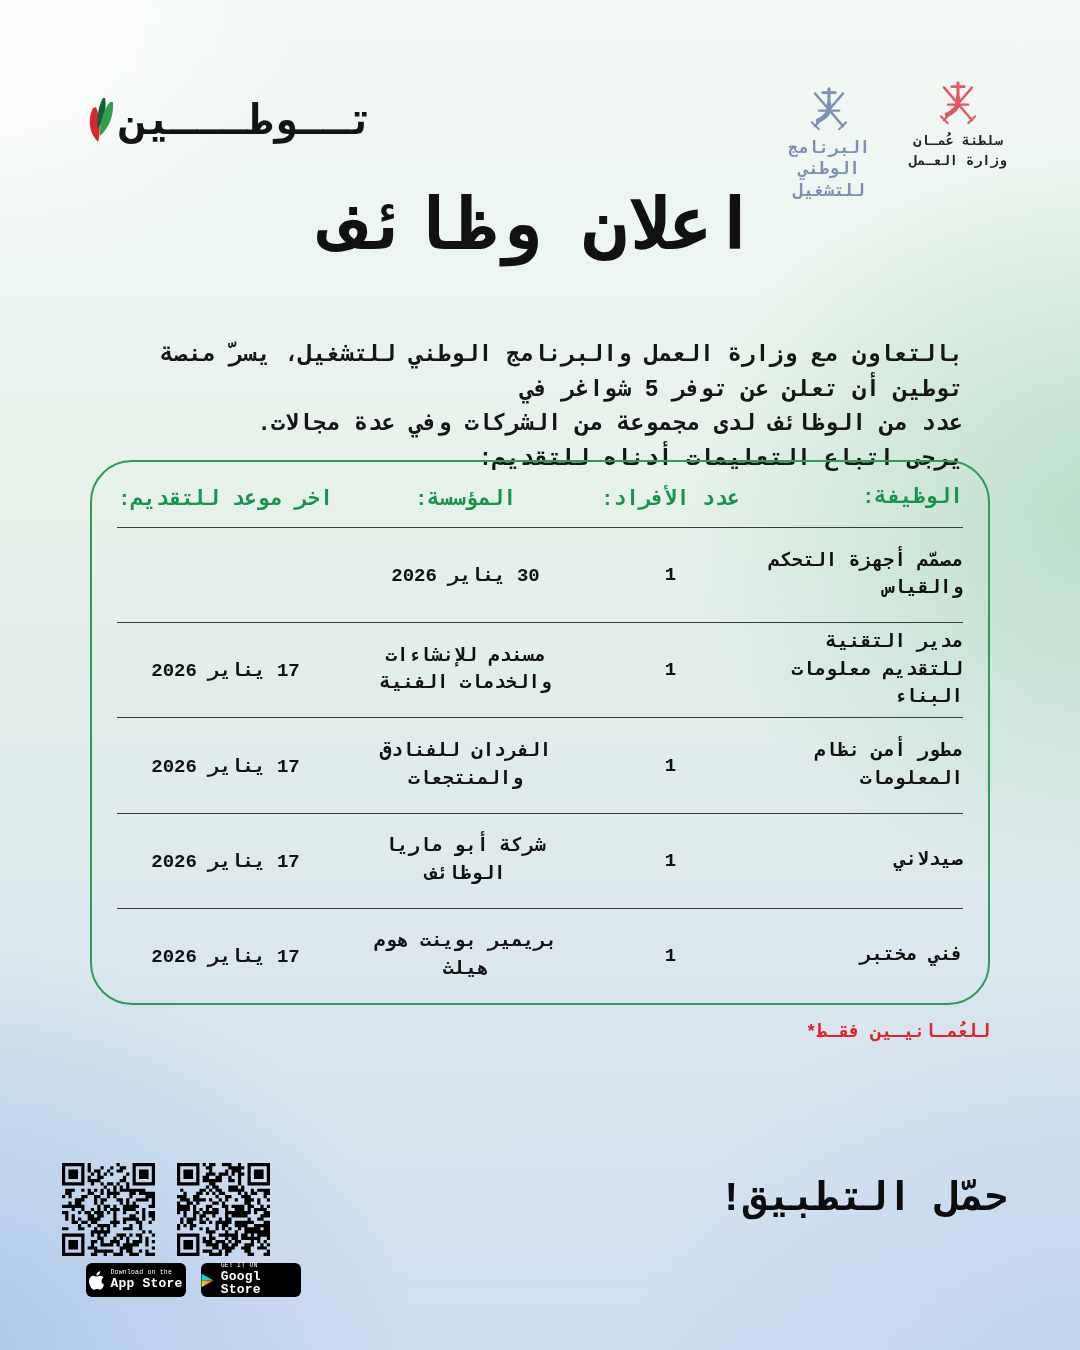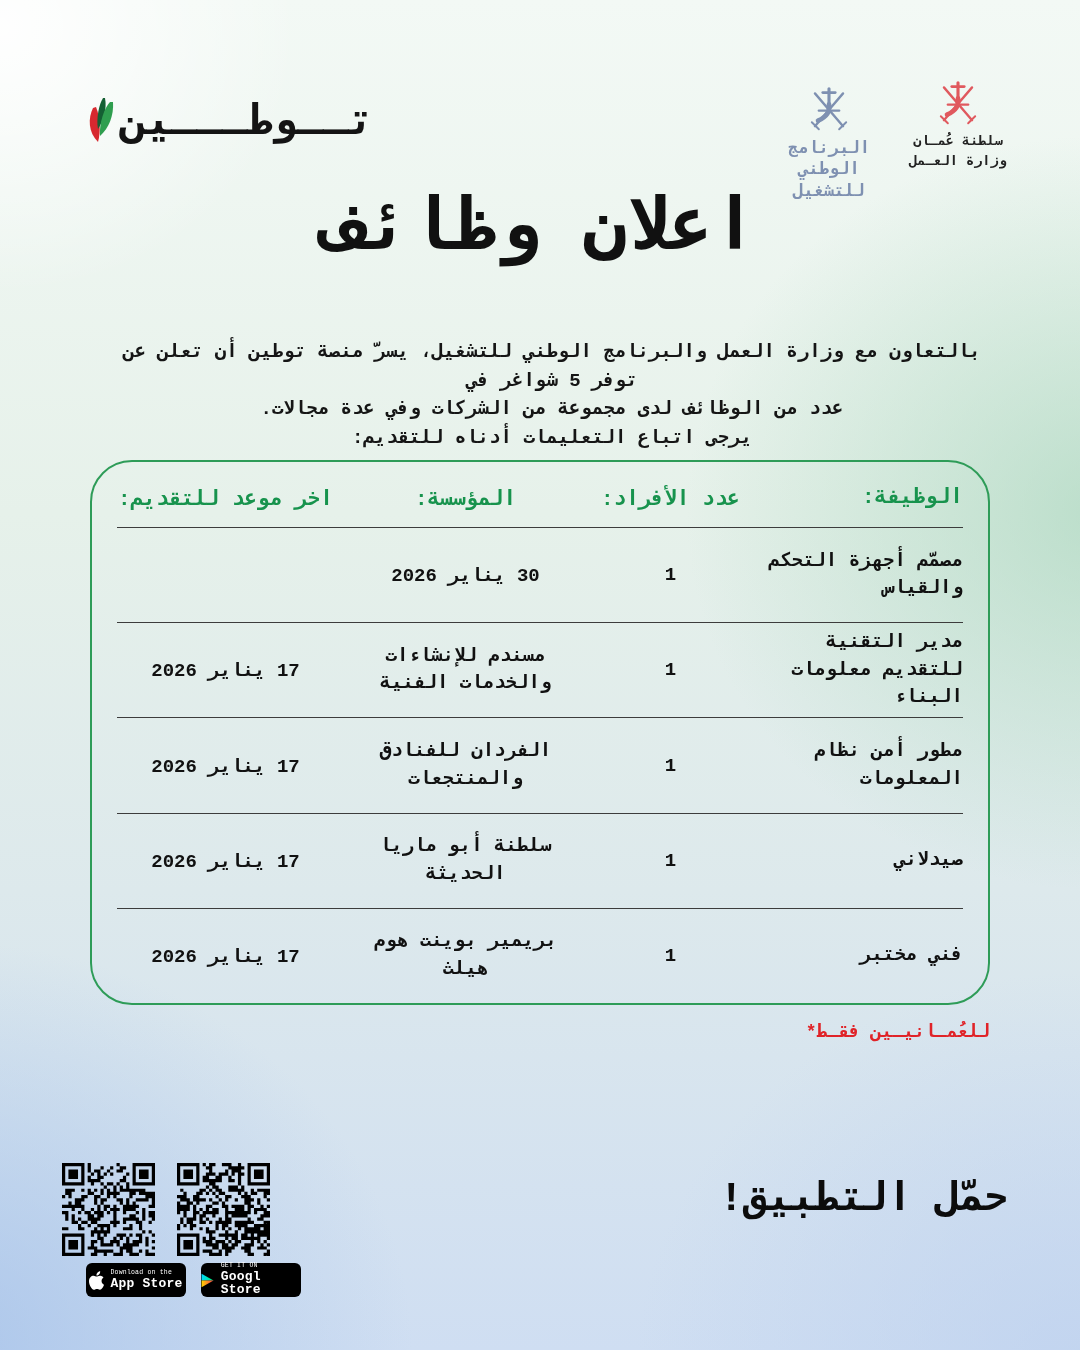--- a/index.html
+++ b/index.html
@@ -25,22 +25,22 @@
   .gov-logo{ position:absolute; text-align:center; }
   .nep{ top:84px; left:759px; width:140px; color:#7e90b1; }
   .mol{ top:78px; left:898px; width:120px; color:#e0595e; }
   .emblem{ width:50px; height:50px; display:block; margin:0 auto 4px; }
   .nep .gov-l1,.nep .gov-l2{ font-weight:700; font-size:17px; line-height:1.25; color:#7e90b1;}
   .mol .gov-l1,.mol .gov-l2{ font-weight:700; font-size:13.5px; line-height:1.45; color:#222;}
 
   
   .title{ position:absolute; top:182px; left:0; width:100%; text-align:center;
     font-size:72px; font-weight:800; color:#111; }
-  .intro{ position:absolute; top:338px; left:112px; width:880px; text-align:center;
-    font-size:19px; font-weight:700; line-height:1.5; color:#151515;}
+  .intro{ position:absolute; top:338px; left:83px; width:880px; text-align:right;
+    font-size:23px; font-weight:700; line-height:1.5; color:#151515;}
 
   
   .jobs-table{ position:absolute; top:460px; left:90px; width:900px; height:545px;
     border:2.5px solid #2e9c58; border-radius:42px; }
   .t-head{ display:grid; grid-template-columns:215px 155px 255px 225px; align-items:center;
     margin:0 25px; height:66px; border-bottom:1px solid #3c3c3c; padding-top:8px;}
   .t-body{ display:flex; flex-direction:column; height:calc(100% - 66px); margin:0 25px;}
   .t-row{ flex:1; display:grid; grid-template-columns:215px 155px 255px 225px; align-items:center;
     border-bottom:1px solid #3c3c3c;}
   .t-row:last-child{ border-bottom:none; }
@@ -144,21 +144,21 @@
       </div>
       <div class="t-row">
         <div class="c job">مطور أمن نظام المعلومات</div>
         <div class="c count">1</div>
         <div class="c org"><span class="inner">الفردان للفنادق والمنتجعات</span></div>
         <div class="c date">17 يناير 2026</div>
       </div>
       <div class="t-row">
         <div class="c job">صيدلاني</div>
         <div class="c count">1</div>
-        <div class="c org"><span class="inner">سلطنة أبو ماريا الحديثة</span></div>
+        <div class="c org"><span class="inner">شركة أبو ماريا الوظائف</span></div>
         <div class="c date">17 يناير 2026</div>
       </div>
       <div class="t-row">
         <div class="c job">فني مختبر</div>
         <div class="c count">1</div>
         <div class="c org"><span class="inner">بريمير بوينت هوم هيلث</span></div>
         <div class="c date">17 يناير 2026</div>
       </div>
     </div>
   </div>

